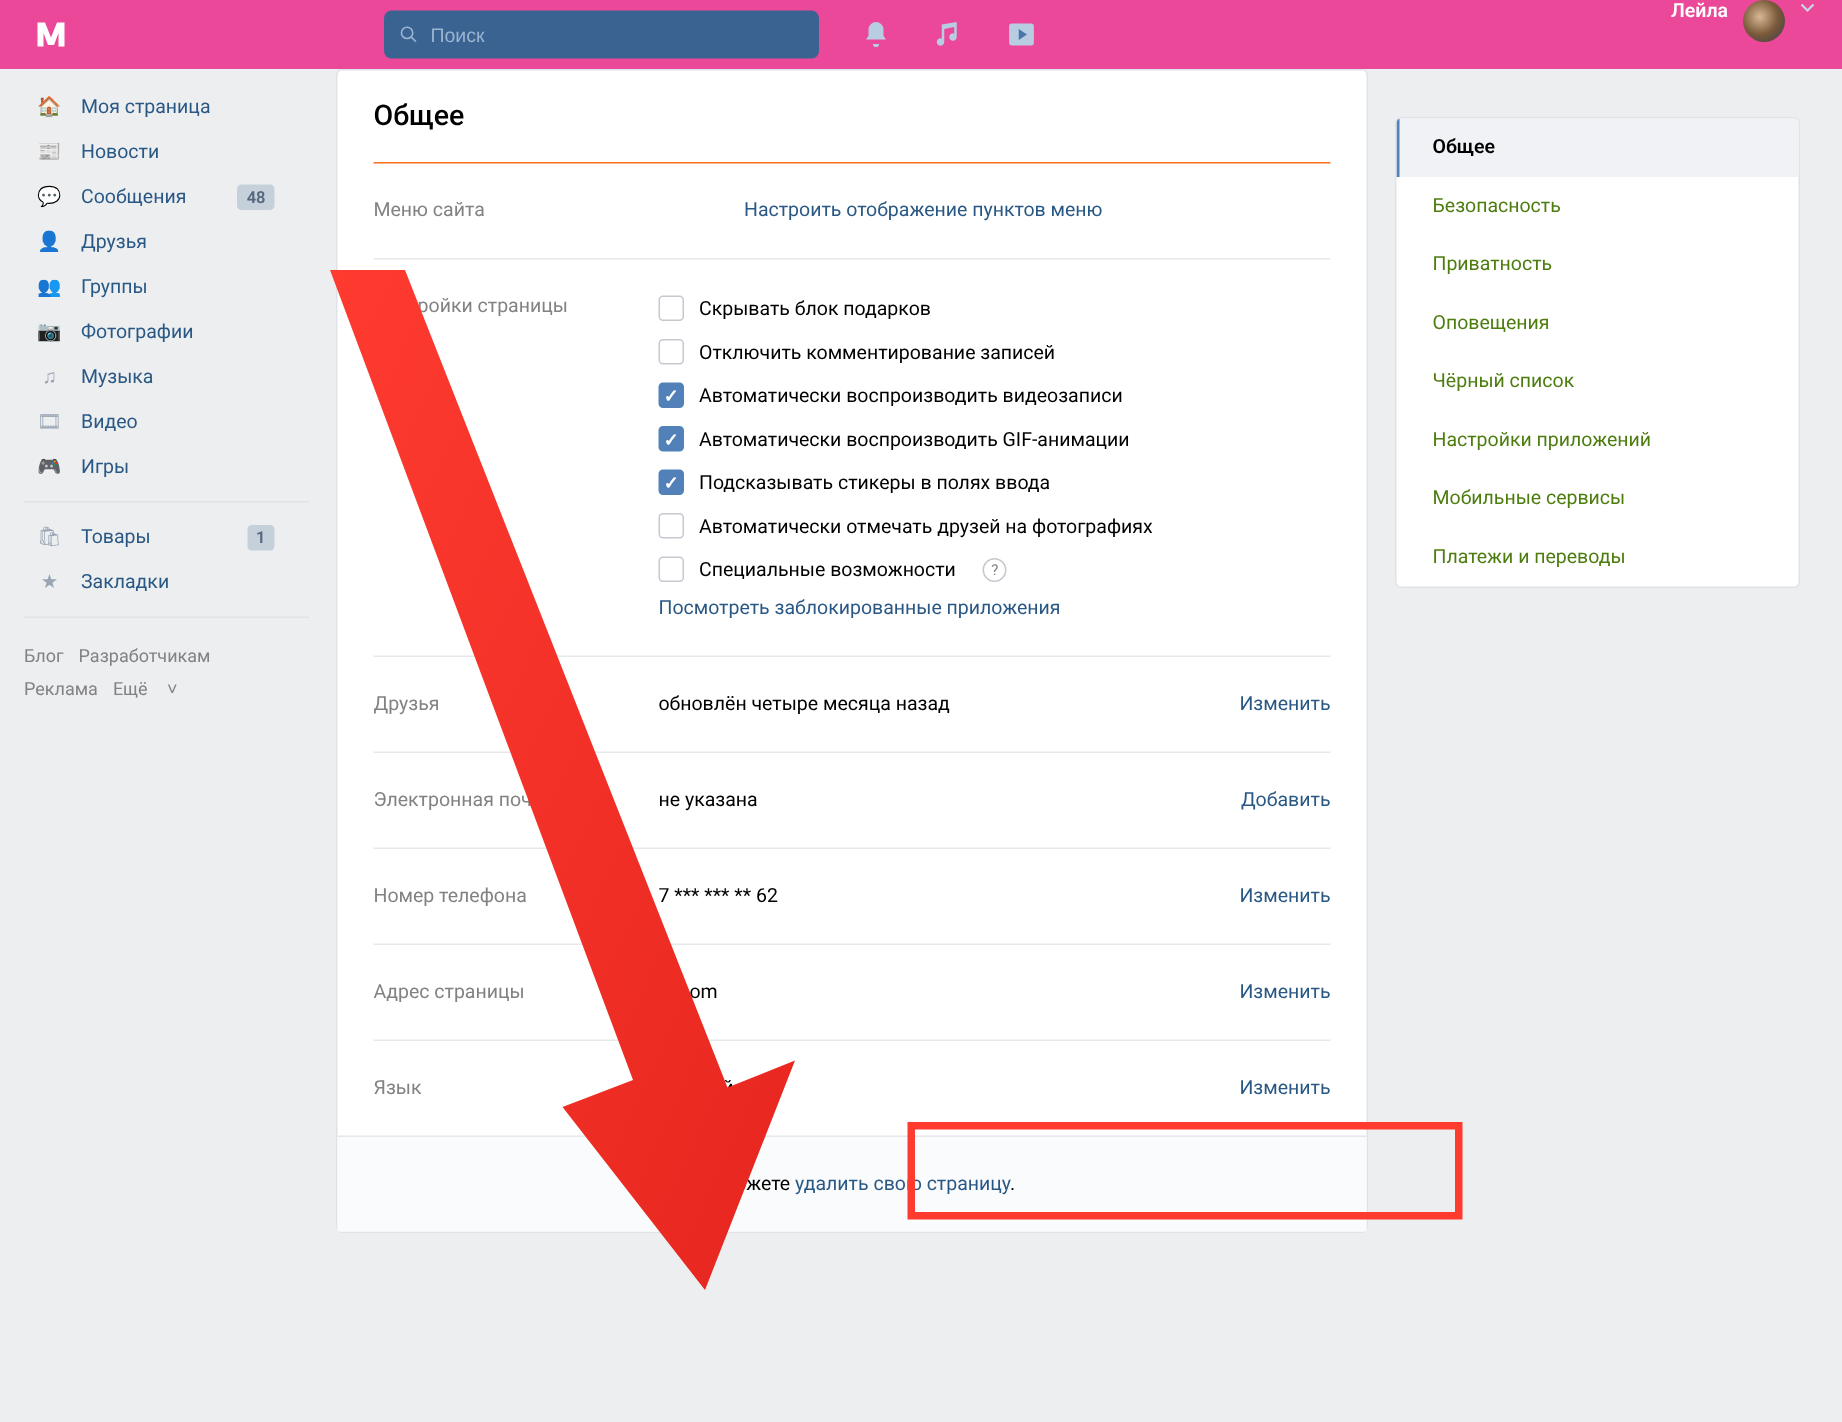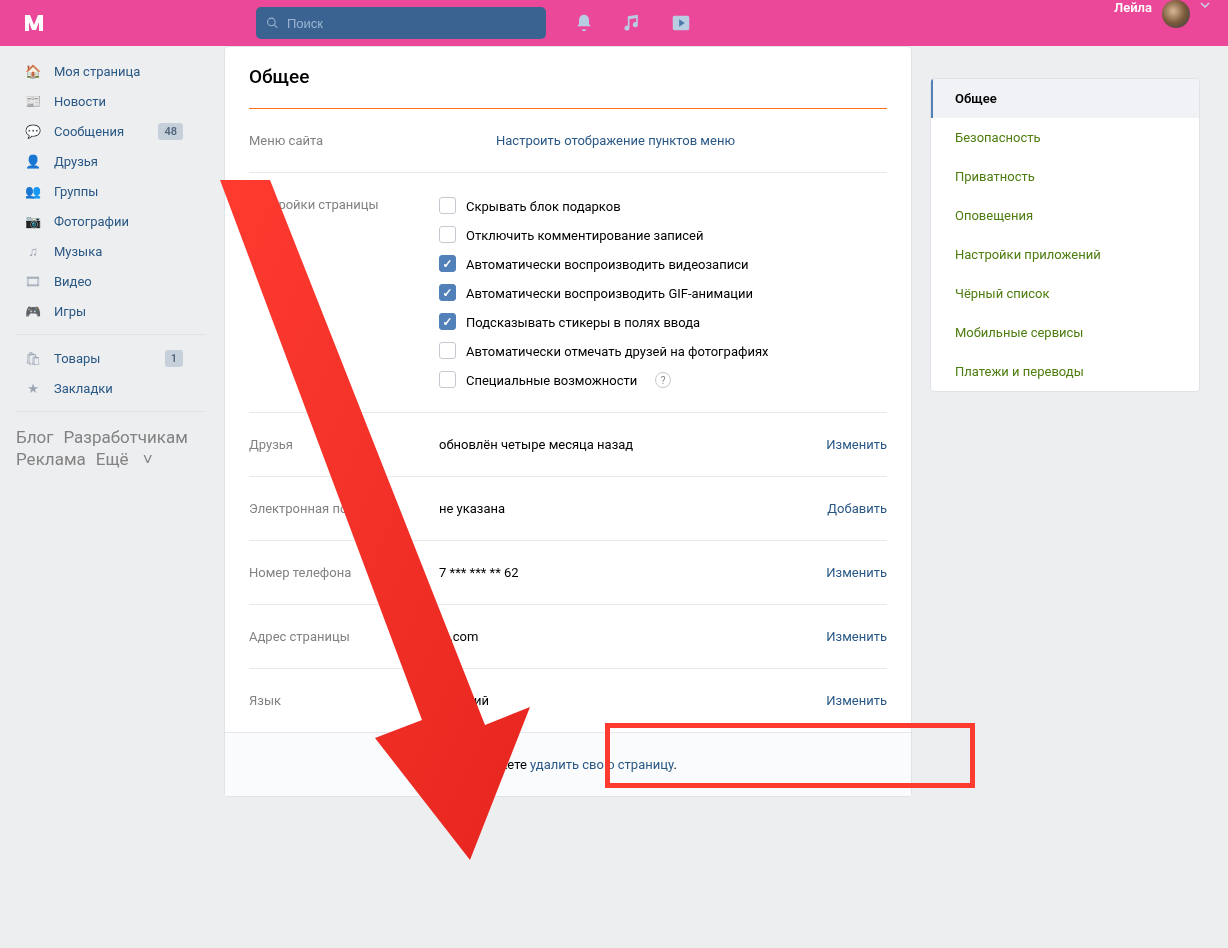--- a/index.html
+++ b/index.html
@@ -78,21 +78,21 @@
   .nav-ico { width: 22px; height:22px; display:flex; align-items:center; justify-content:center; margin-right: 10px; color:#99a5b3;}
   .nav-label { color: #2a5885; }
   .nav-badge {
     position: absolute; right: 23px;
     background: #c5d0db; color: #55677d;
     font-size: 11px; font-weight: 600;
     padding: 2px 6px; border-radius: 3px;
   }
   .nav-sep { height: 1px; background: #dfe3e8; margin: 8px 0; }
   .footlinks {
-    margin-top: 14px; font-size: 17px; color: #828282;
+    margin-top: 14px; font-size: 12px; color: #828282;
     line-height: 22px;
   }
   .footlinks span { margin-right: 10px; cursor:pointer; }
   .main {
     width: 688px;
     margin-left: 18px;
     background: #fff;
     border: 1px solid #dfe3e8;
     border-radius: 4px;
     padding: 18px 24px 0 24px;
@@ -293,20 +293,21 @@
           <label class="chk">
               <span class="chkbox"></span>
               <span>Автоматически отмечать друзей на фотографиях</span>
             </label>
           <label class="chk">
               <span class="chkbox"></span>
               <span>Специальные возможности</span>
               <span class="help">?</span>
             </label>
         </div>
+        <div class="link-sm">Посмотреть заблокированные приложения</div>
       </div>
     </div>
 
     <div class="row">
       <div class="row-label">Друзья</div>
       <div class="row-val">обновлён четыре месяца назад</div>
       <div class="row-action">Изменить</div>
     </div>
     <div class="row">
       <div class="row-label">Электронная почта</div>
@@ -335,22 +336,22 @@
 
     <div class="highlight-box"></div>
   </div>
 
   <div class="rightcol">
     <div class="tabs">
       <div class="tab active">Общее</div>
       <div class="tab">Безопасность</div>
       <div class="tab">Приватность</div>
       <div class="tab">Оповещения</div>
+      <div class="tab">Чёрный список</div>
       <div class="tab">Настройки приложений</div>
-      <div class="tab">Чёрный список</div>
       <div class="tab">Мобильные сервисы</div>
       <div class="tab">Платежи и переводы</div>
     </div>
   </div>
 </div>
 
 <svg class="big-arrow" viewBox="0 0 340 680">
   <defs>
     <linearGradient id="ag" x1="0" y1="0" x2="1" y2="1">
       <stop offset="0" stop-color="#ff3b30"></stop>

